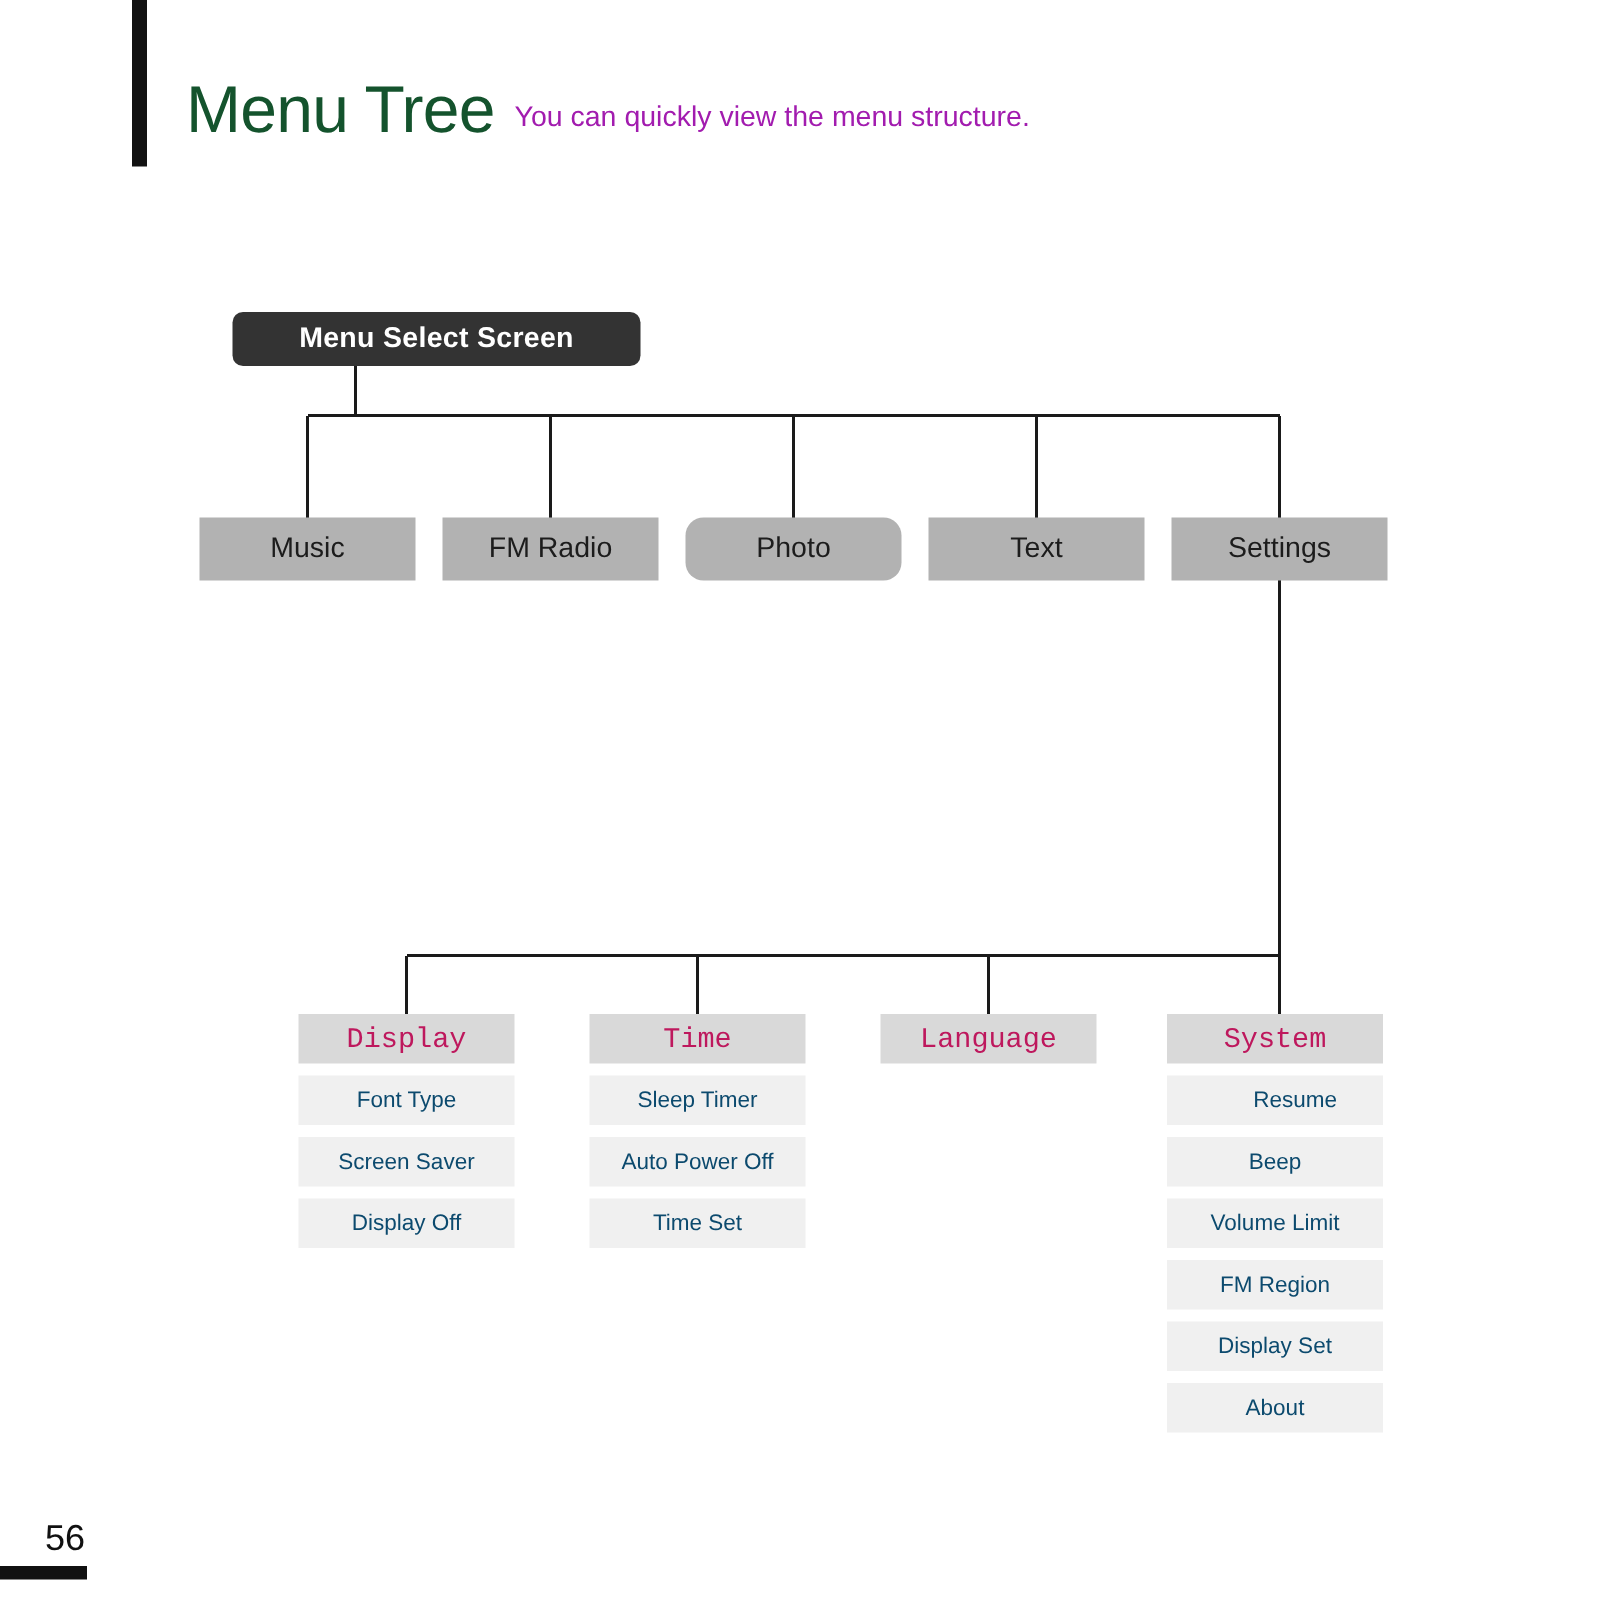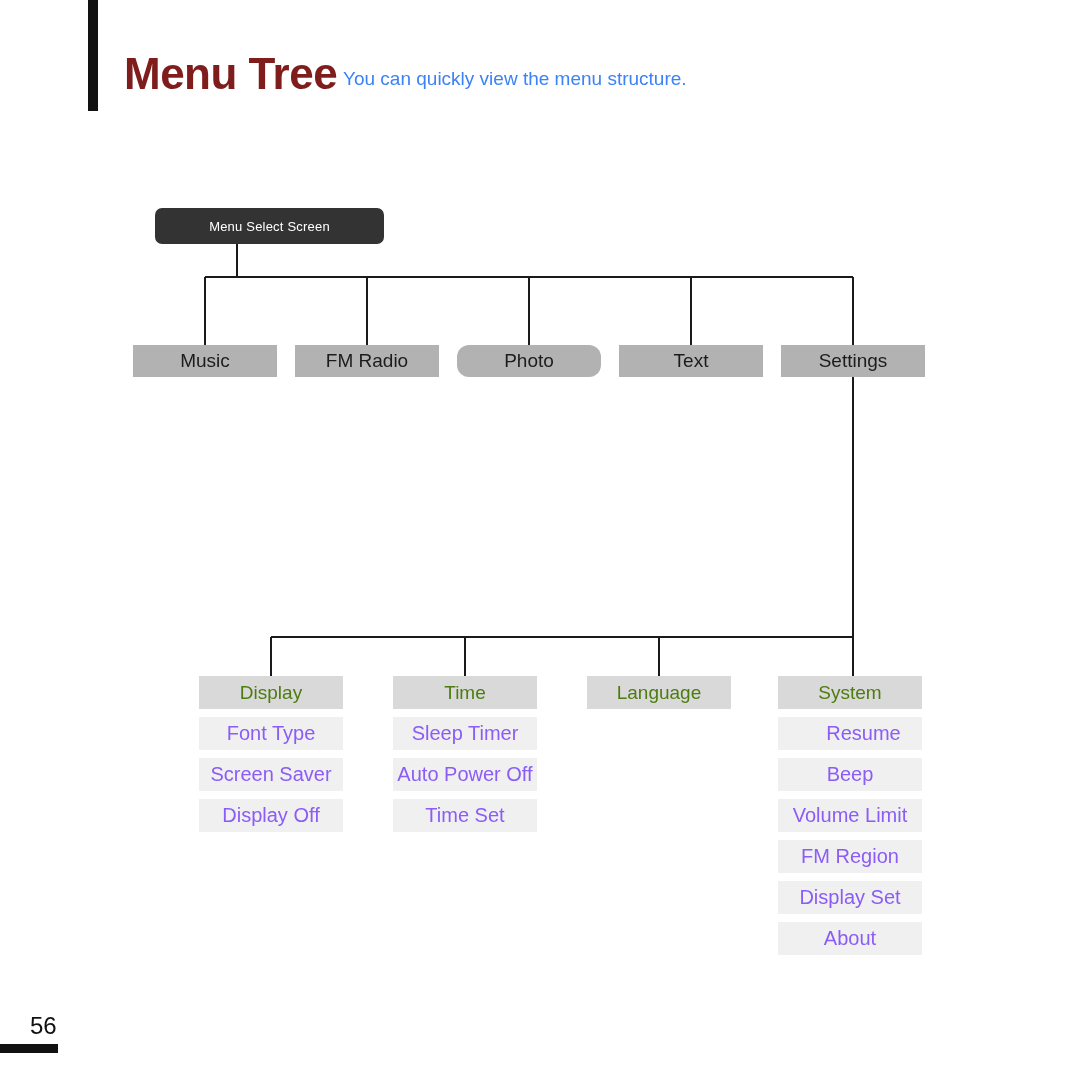--- a/index.html
+++ b/index.html
@@ -24,34 +24,34 @@
     top: 0px;
     width: 10px;
     height: 111px;
     background: #121212;
   }
   #page-title {
     position: absolute;
     left: 124px;
     top: 48px;
     font-size: 44px;
-    font-weight: bold;
+    font-weight: normal;
     letter-spacing: -0.5px;
     line-height: 52px;
     white-space: nowrap;
-    color: #7f1d1d;
+    color: #14532d;
   }
   #page-subtitle {
     position: absolute;
     left: 343px;
     top: 66px;
     font-size: 19px;
     line-height: 26px;
     white-space: nowrap;
-    color: #3b82f6;
+    color: #a21caf;
   }
 
   
   #diagram {
     position: absolute;
     left: 0;
     top: 0;
     width: 1080px;
     height: 1080px;
   }
@@ -71,54 +71,55 @@
     display: flex;
     align-items: center;
     justify-content: center;
     text-align: center;
     white-space: nowrap;
   }
 
   #root-node {
     left: 155px;
     top: 208px;
-    width: 229px;
+    width: 272px;
     height: 36px;
     background: #333333;
     color: #ffffff;
-    font-size: 13px;
-    font-weight: normal;
+    font-size: 19px;
+    font-weight: bold;
     border-radius: 7px;
     letter-spacing: 0.2px;
   }
 
   .lvl1-node {
     width: 144px;
-    height: 32px;
+    height: 42px;
     top: 345px;
     background: #b2b2b2;
     color: #1c1c1c;
     font-size: 19px;
   }
 
   .group-head {
     width: 144px;
     height: 33px;
     top: 676px;
     background: #d9d9d9;
-    color: #4d7c0f;
-    font-size: 19px;
+    color: #be185d;
+    font-size: 19px;
+    font-family: Liberation Mono, monospace;
   }
 
   .group-item {
     width: 144px;
     height: 33px;
     background: #f0f0f0;
-    color: #8b5cf6;
-    font-size: 20px;
+    color: #0c4a6e;
+    font-size: 15px;
   }
 
   
   #page-number {
     position: absolute;
     left: 30px;
     top: 1012px;
     font-size: 24px;
     color: #111111;
   }

